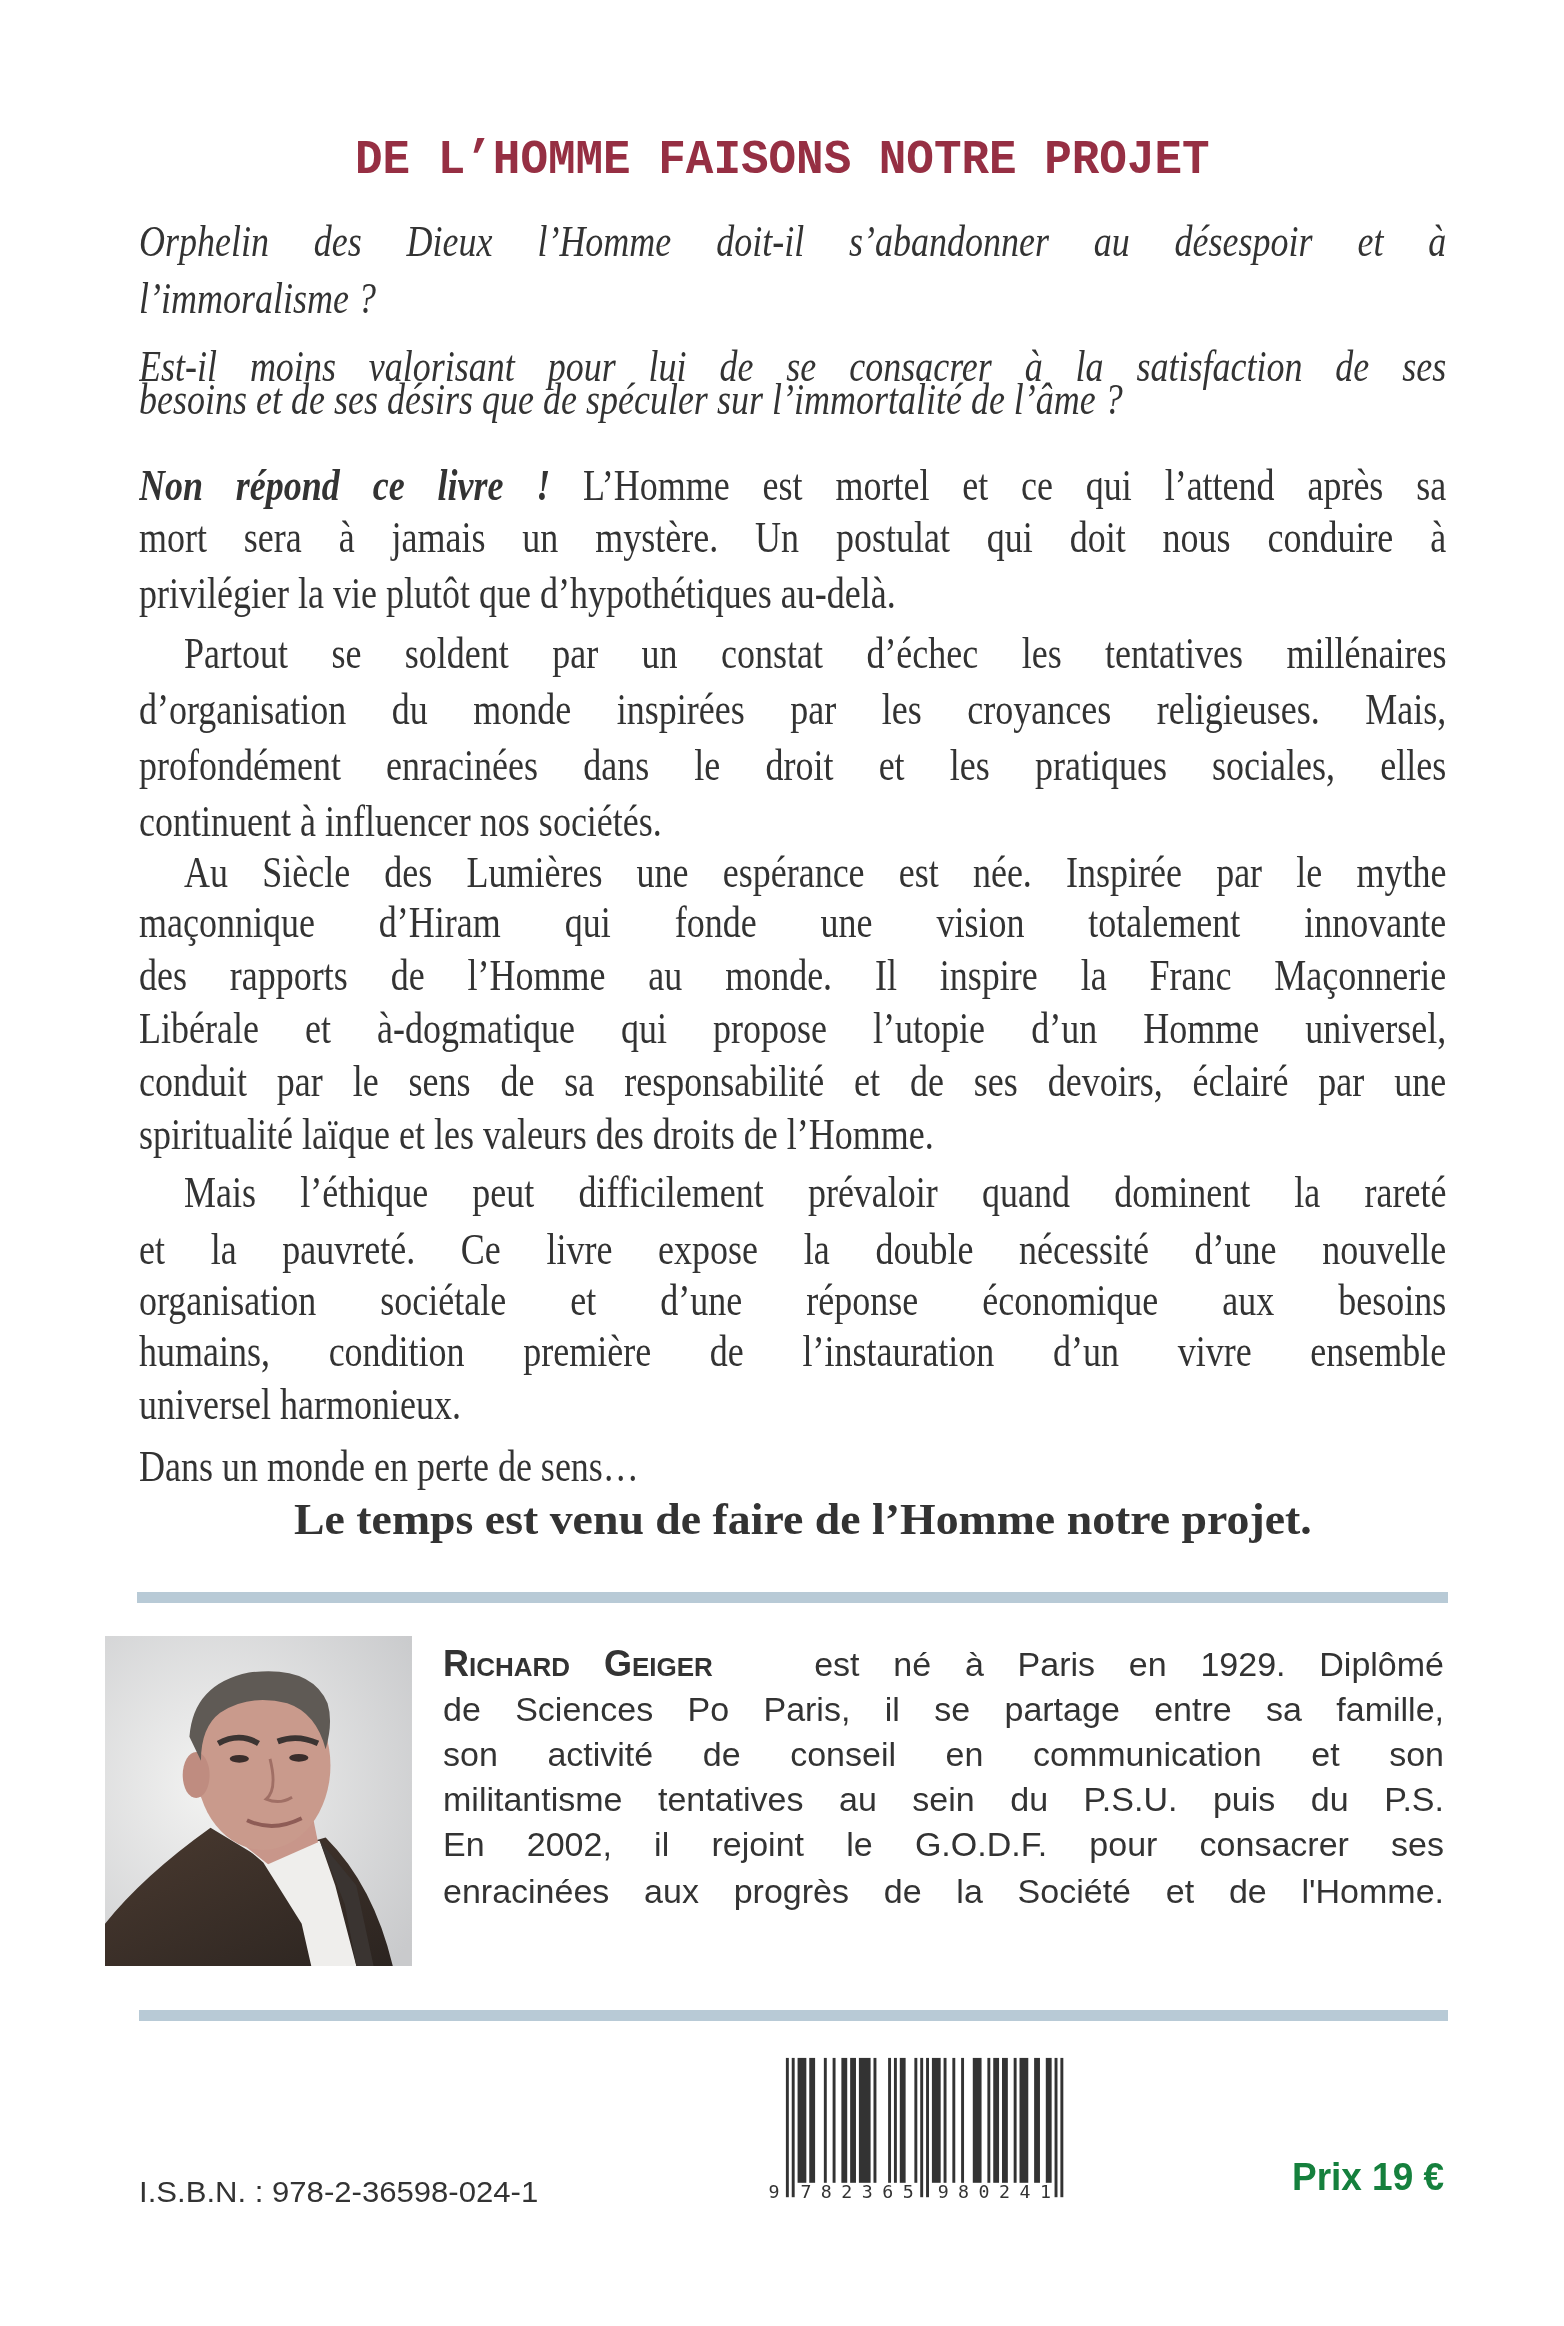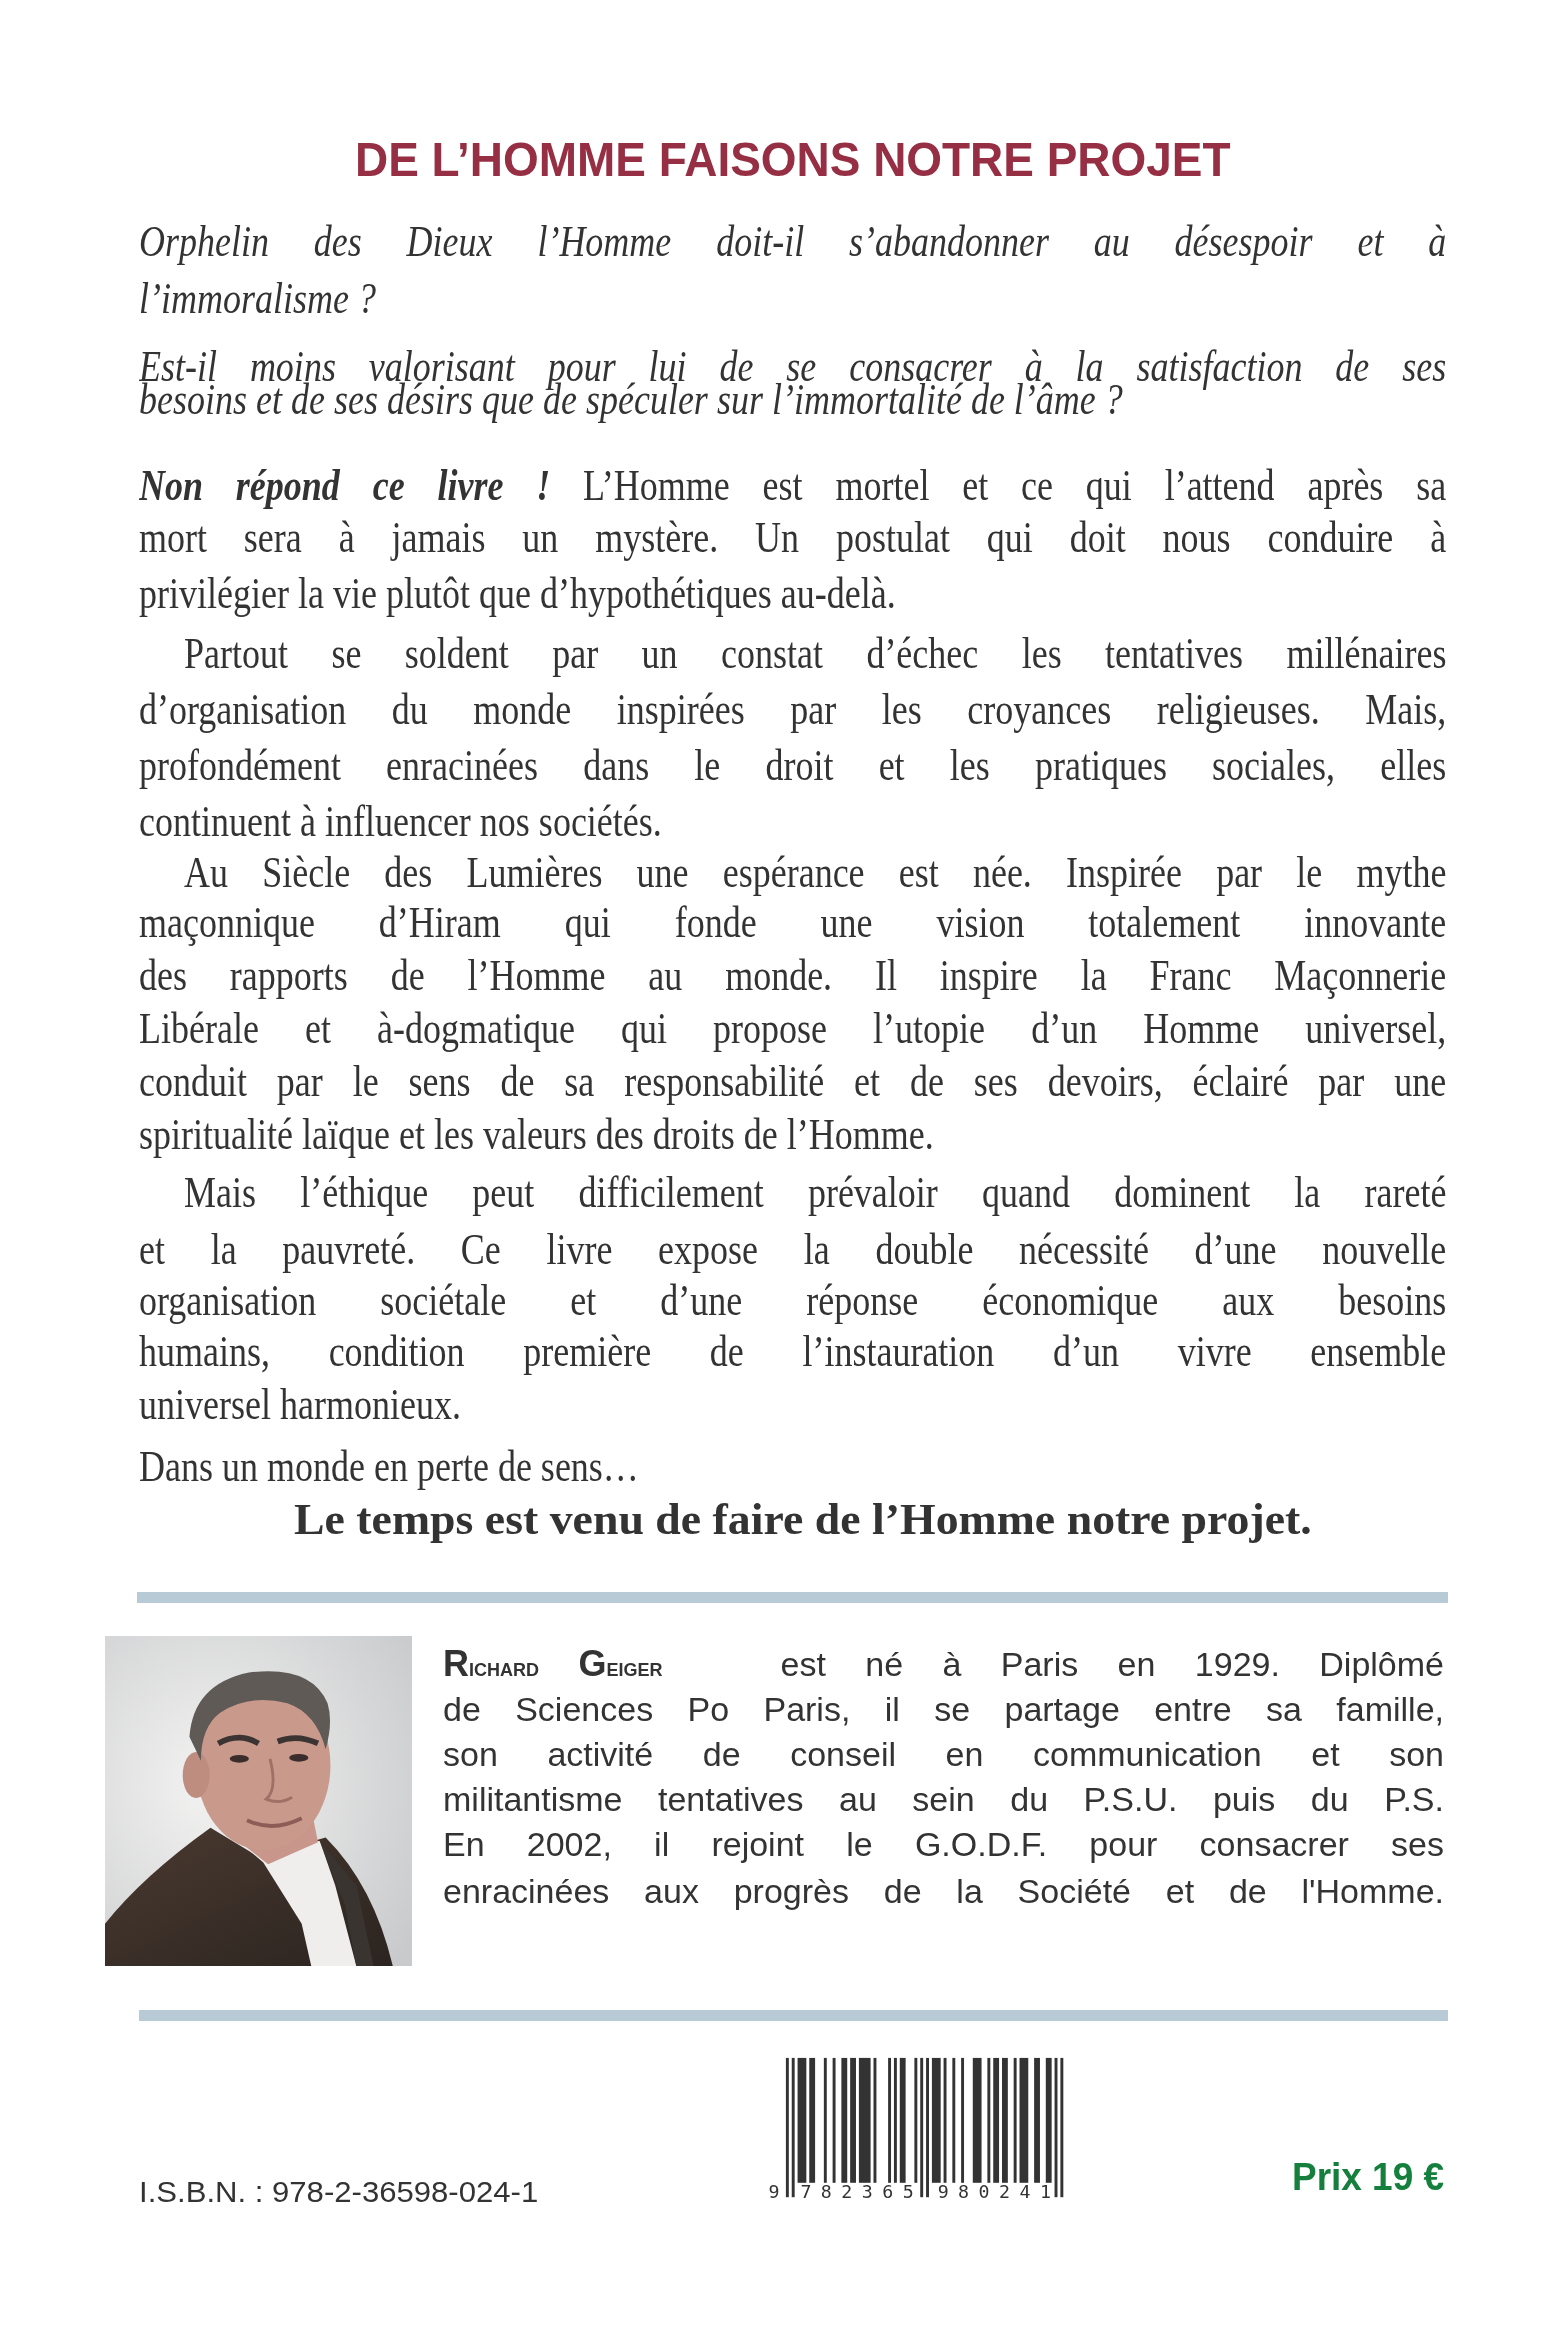--- a/index.html
+++ b/index.html
@@ -17,32 +17,32 @@
   .serif { font-family: "Liberation Serif", serif; font-size: 45px; color: #333333; }
   .ital { font-style: italic; }
   .bold { font-weight: bold; text-align: center; }
   .indent { left: 184px; width: 1262px; }
   .divider { position: absolute; left: 137px; width: 1311px; height: 10.6px; background: #b8cad6; }
   .photo { position: absolute; left: 105px; top: 1636px; width: 307px; height: 330px; overflow: hidden; }
   .bio { position: absolute; left: 443px; width: 1001px; height: 46px; line-height: 46px;
          font-family: "Liberation Sans", sans-serif; font-size: 34px; color: #333333; white-space: nowrap; }
   .bio .t { display: inline-block; white-space: nowrap; transform-origin: 0 50%; }
   .sc-big { font-weight: bold; font-size: 36px; }
-  .sc-small { font-weight: bold; font-size: 18px; }
+  .sc-small { font-weight: bold; font-size: 26px; }
   .isbn { position: absolute; left: 139px; top: 2173px; height: 38px; line-height: 38px;
           font-family: "Liberation Sans", sans-serif; font-size: 29px; color: #333333; white-space: nowrap; }
   .isbn .t { display: inline-block; transform-origin: 0 50%; }
   .price { position: absolute; left: 1292px; top: 2152px; height: 50px; line-height: 50px;
            font-family: "Liberation Sans", sans-serif; font-weight: bold; font-size: 38px; color: #15803d; white-space: nowrap; }
   .barcode { position: absolute; left: 759px; top: 2052px; width: 317px; height: 154px; }
 </style>
 </head>
 <body>
 
-<div class="title" style="color: rgb(150, 47, 67);">
+<div class="title" style="color: rgb(150, 47, 67); font-family: Liberation Mono, monospace;">
   <span class="t fit" style="display: inline-block; transform-origin: 0px 50%; transform: scaleX(0.957088);">DE L’HOMME FAISONS NOTRE PROJET</span>
 </div>
 
 <div class="line serif ital" style="top:212px">
   <span class="t just" style="transform: scaleX(0.8); width: 1634px; text-align: justify; text-align-last: justify; white-space: normal; height: 58px; overflow: hidden;">Orphelin des Dieux l’Homme doit-il s’abandonner au désespoir et à</span>
 </div>
 <div class="line serif ital" style="top:269px">
   <span class="t" style="transform: scaleX(0.8);">l’immoralisme ?</span>
 </div>
 <div class="line serif ital" style="top:337px">

